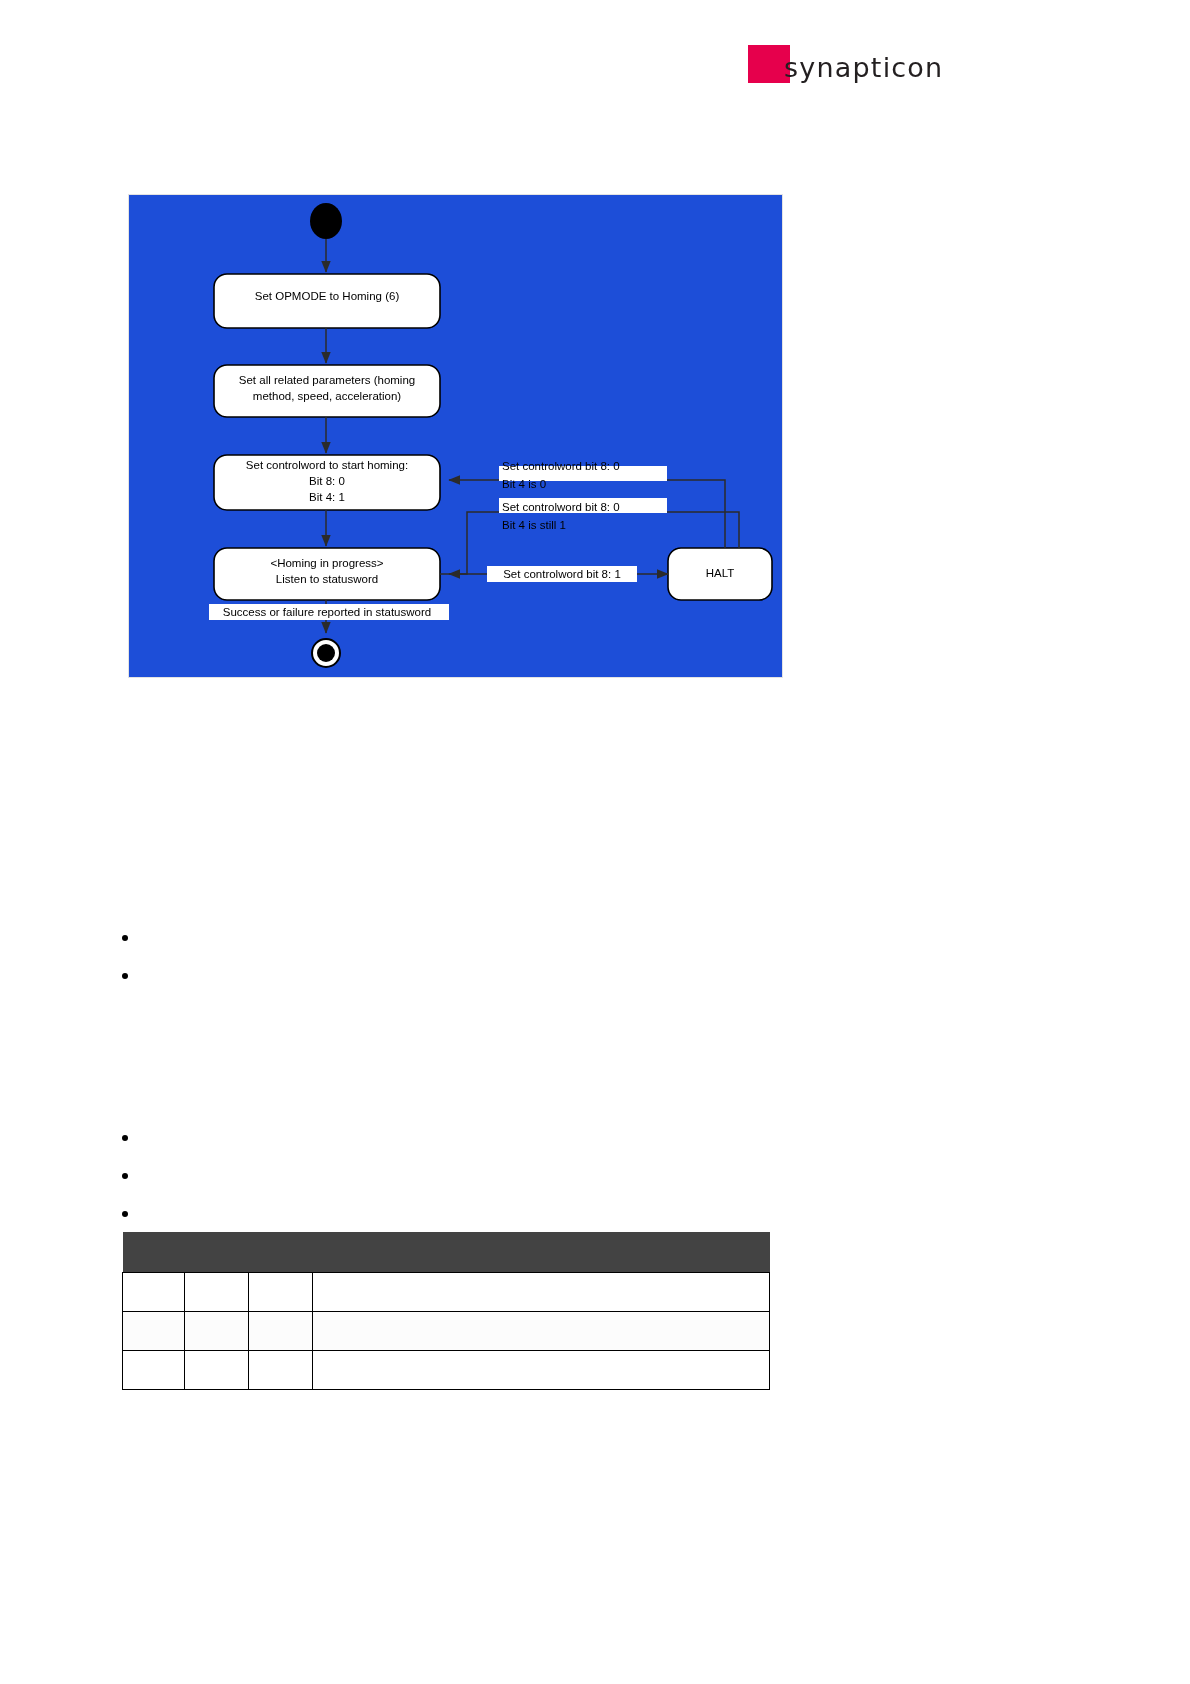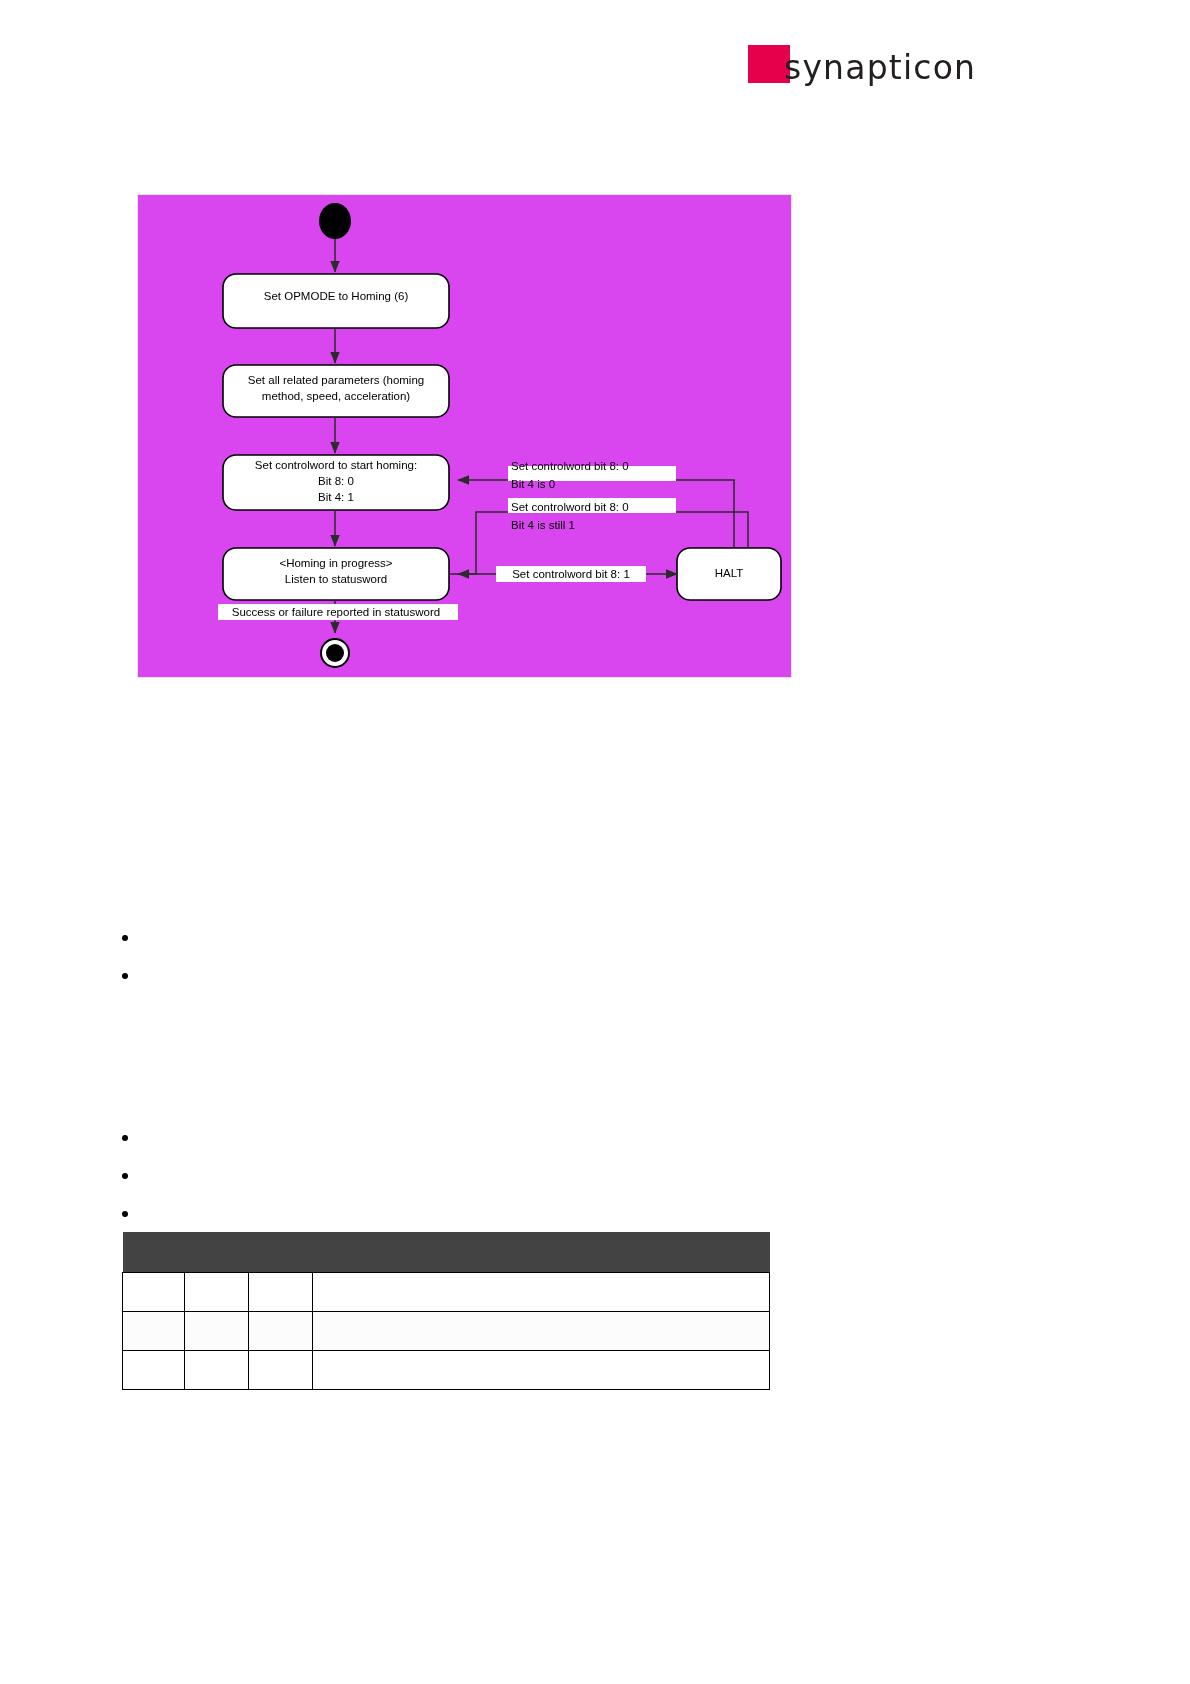--- a/index.html
+++ b/index.html
@@ -28,37 +28,37 @@
   }
   .logo-square {
     width: 42px;
     height: 38px;
     background: #e6004c;
     flex: 0 0 auto;
   }
   .logo-word {
     margin-left: -6px;
     font-family: "DejaVu Sans", sans-serif;
-    font-size: 33px;
+    font-size: 27px;
     letter-spacing: 1.2px;
     color: #231f20;
     line-height: 1;
     position: relative;
     top: 3px;
   }
 
   
   .figure-frame {
     position: absolute;
-    left: 137px;
+    left: 128px;
     top: 194px;
     width: 655px;
     height: 484px;
     border: 1px solid #e3e3e3;
-    background: #d946ef;
+    background: #1d4ed8;
     box-sizing: border-box;
   }
   .figure-frame svg { display: block; }
 
   .diag-text {
     font-family: "Liberation Sans", sans-serif;
     font-size: 11.5px;
     fill: #000000;
   }
   .state-box {

